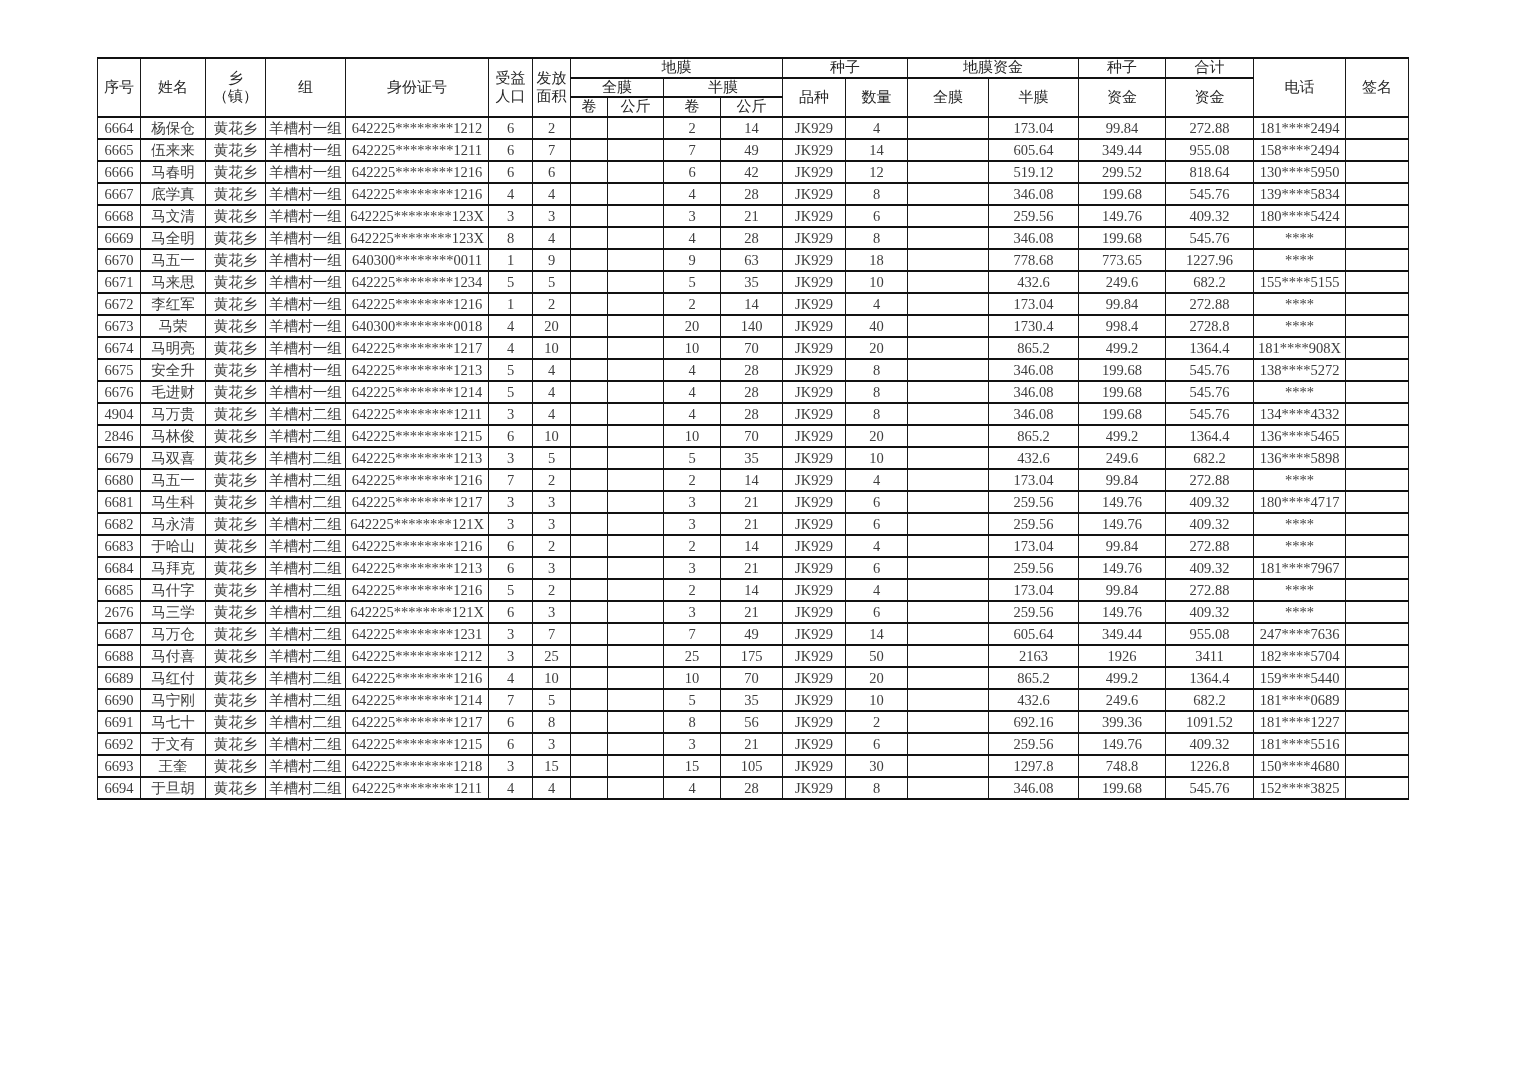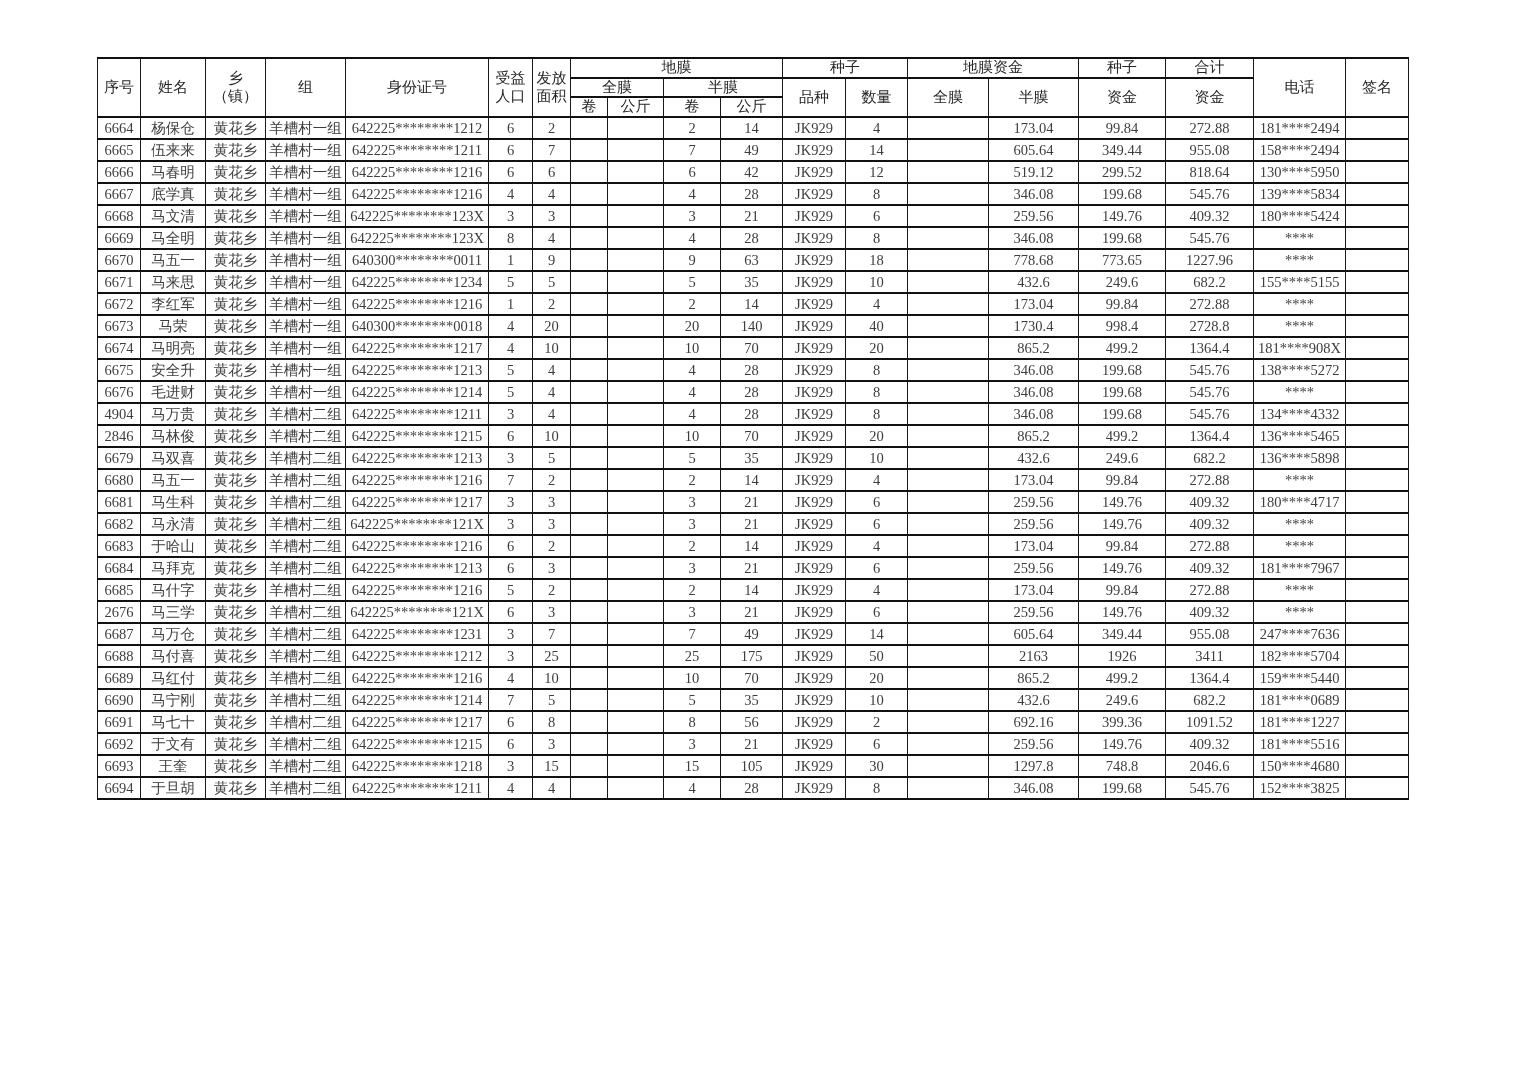--- a/index.html
+++ b/index.html
@@ -731,21 +731,21 @@
           <td>15</td>
           <td></td>
           <td></td>
           <td>15</td>
           <td>105</td>
           <td>JK929</td>
           <td>30</td>
           <td></td>
           <td>1297.8</td>
           <td>748.8</td>
-          <td>2046.6</td>
+          <td>1226.8</td>
           <td>150****4680</td>
           <td></td>
         </tr>
         <tr>
           <td>6694</td>
           <td>于旦胡</td>
           <td>黄花乡</td>
           <td>羊槽村二组</td>
           <td>642225********1211</td>
           <td>4</td>

